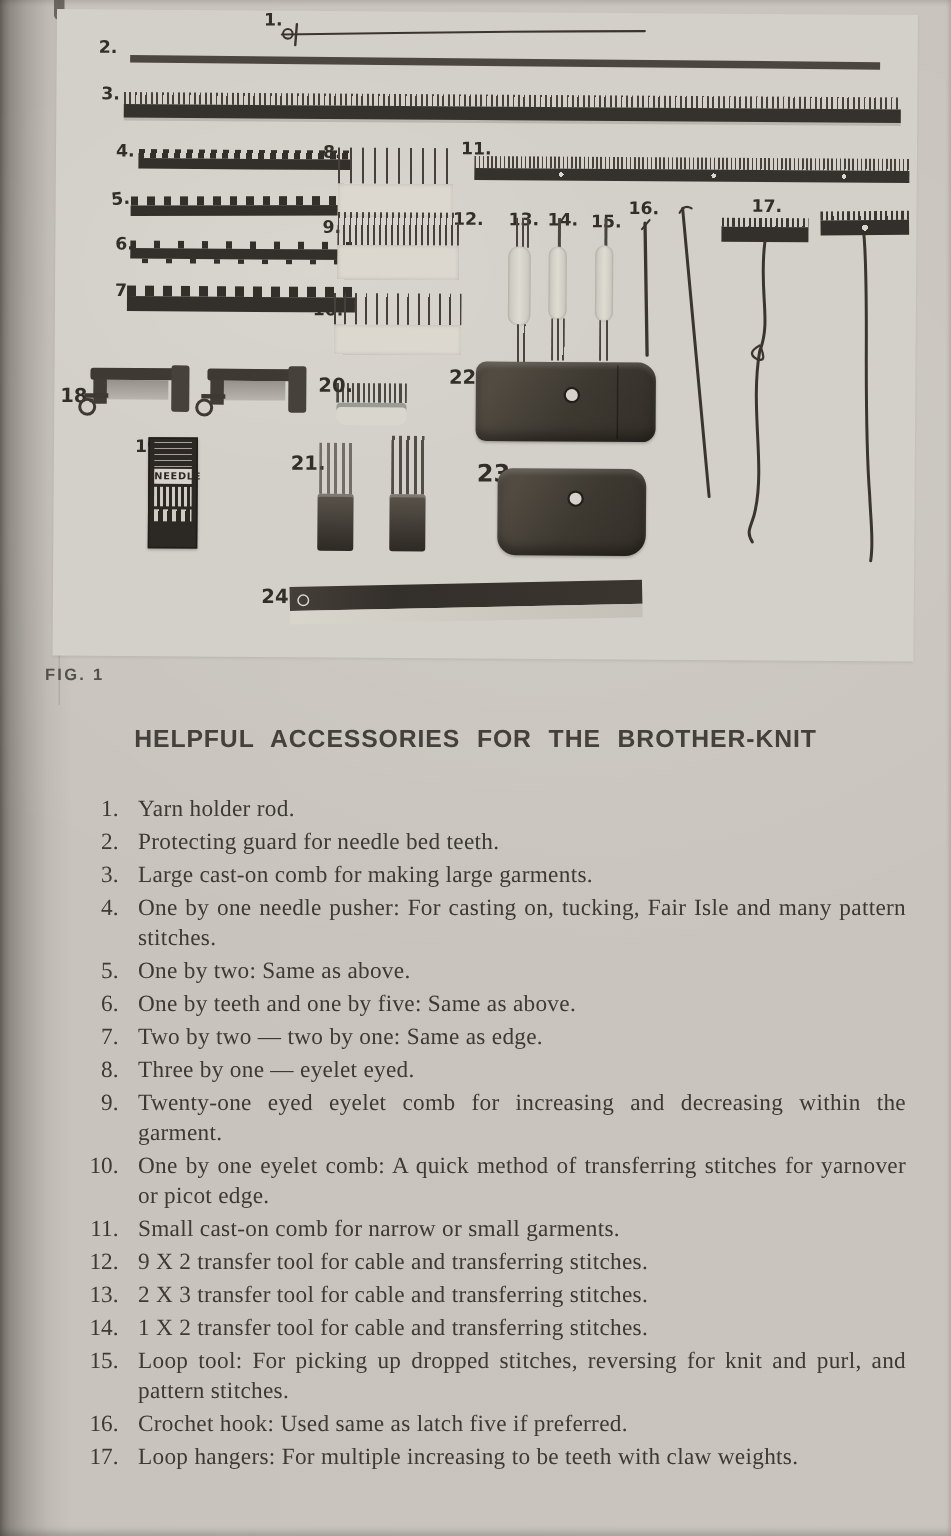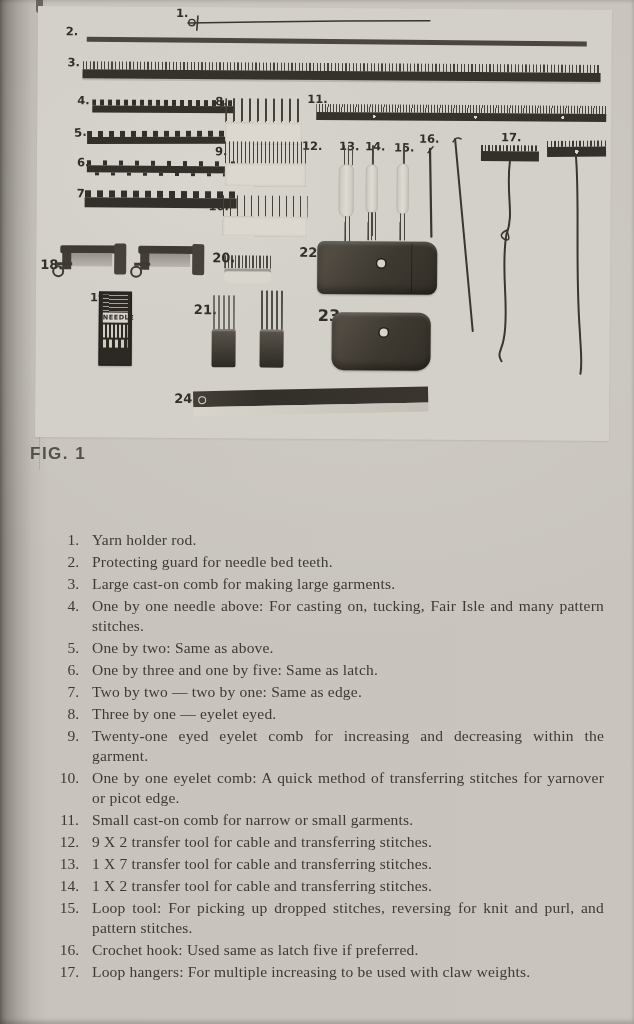--- a/index.html
+++ b/index.html
@@ -62,21 +62,21 @@
   .snap{position:absolute;width:8px;height:8px;border-radius:50%;background:#d6d3ca;box-shadow:0 0 0 1.5px rgba(0,0,0,.45);}
   .seam{position:absolute;top:4%;height:92%;width:1px;background:rgba(0,0,0,.35);}
 
   
   .gauge{transform:rotate(-1.6deg);}
   .gauge .gtop{height:16px;background:linear-gradient(90deg,#443f39,#332f2a 30%,#3a352f);}
   .gauge .gbot{height:9px;background:linear-gradient(90deg,#d8d5cc,#c4c0b8);}
   .gauge .gdot{position:absolute;left:5px;top:5px;width:6px;height:6px;border-radius:50%;border:1.5px solid #d8d5cc;}
 
   
-  .figcap{position:absolute;left:30px;top:444px;font-family:"Liberation Sans",sans-serif;font-weight:bold;font-size:17px;letter-spacing:1.5px;color:#54514c;}
+  .figcap{position:absolute;left:30px;top:444px;font-family:"Liberation Sans",sans-serif;font-weight:bold;font-size:11px;letter-spacing:1.5px;color:#54514c;}
   .title{position:absolute;left:0;top:484px;width:634px;margin:0;text-align:center;
     font-family:"Liberation Sans",sans-serif;font-weight:bold;font-size:16.5px;letter-spacing:.6px;word-spacing:6px;color:#44413c;}
   .list{position:absolute;left:53px;top:530px;width:551px;}
   .li{display:flex;margin-bottom:2px;}
   .li .num{flex:0 0 26px;text-align:right;margin-right:13px;font-size:15.5px;line-height:20px;}
   .li .txt{flex:1;text-align:justify;font-size:15.5px;line-height:20px;letter-spacing:.2px;}
 </style>
 </head>
 <body>
 
@@ -227,44 +227,45 @@
         <path d="M418 130 L437 322" stroke-width="2"></path>
         <path d="M416 133 q3 -6 8 -3" stroke-width="1.4"></path>
         <path d="M473 152 C469 185 478 205 470 225 C464 262 474 300 468 330 C466 342 461 344 466 352" stroke-width="2"></path>
         <path d="M470 221 q-9 5 -2 9 q7 3 3 -7" stroke-width="1.5"></path>
         <path d="M539 147 C543 190 539 260 544 320 C545 340 547 352 545 364" stroke-width="2"></path>
       </g>
     </svg>
   </div>
 
   <div class="figcap">FIG. 1</div>
+  <h1 class="title">HELPFUL ACCESSORIES FOR THE BROTHER-KNIT</h1>
   <div class="list" id="accessory-list">
       <div class="li">
         <span class="num">1.</span>
         <span class="txt">Yarn holder rod.</span>
       </div>
       <div class="li">
         <span class="num">2.</span>
         <span class="txt">Protecting guard for needle bed teeth.</span>
       </div>
       <div class="li">
         <span class="num">3.</span>
         <span class="txt">Large cast-on comb for making large garments.</span>
       </div>
       <div class="li">
         <span class="num">4.</span>
-        <span class="txt">One by one needle above: For casting on, tucking, Fair Isle and many pattern stitches.</span>
+        <span class="txt">One by one needle pusher: For casting on, tucking, Fair Isle and many pattern stitches.</span>
       </div>
       <div class="li">
         <span class="num">5.</span>
         <span class="txt">One by two: Same as above.</span>
       </div>
       <div class="li">
         <span class="num">6.</span>
-        <span class="txt">One by three and one by five: Same as latch.</span>
+        <span class="txt">One by teeth and one by five: Same as above.</span>
       </div>
       <div class="li">
         <span class="num">7.</span>
         <span class="txt">Two by two — two by one: Same as edge.</span>
       </div>
       <div class="li">
         <span class="num">8.</span>
         <span class="txt">Three by one — eyelet eyed.</span>
       </div>
       <div class="li">
@@ -278,32 +279,32 @@
       <div class="li">
         <span class="num">11.</span>
         <span class="txt">Small cast-on comb for narrow or small garments.</span>
       </div>
       <div class="li">
         <span class="num">12.</span>
         <span class="txt">9 X 2 transfer tool for cable and transferring stitches.</span>
       </div>
       <div class="li">
         <span class="num">13.</span>
-        <span class="txt">1 X 7 transfer tool for cable and transferring stitches.</span>
+        <span class="txt">2 X 3 transfer tool for cable and transferring stitches.</span>
       </div>
       <div class="li">
         <span class="num">14.</span>
         <span class="txt">1 X 2 transfer tool for cable and transferring stitches.</span>
       </div>
       <div class="li">
         <span class="num">15.</span>
         <span class="txt">Loop tool: For picking up dropped stitches, reversing for knit and purl, and pattern stitches.</span>
       </div>
       <div class="li">
         <span class="num">16.</span>
         <span class="txt">Crochet hook: Used same as latch five if preferred.</span>
       </div>
       <div class="li">
         <span class="num">17.</span>
-        <span class="txt">Loop hangers: For multiple increasing to be used with claw weights.</span>
+        <span class="txt">Loop hangers: For multiple increasing to be teeth with claw weights.</span>
       </div>
     </div>
 </div>
 
 </body></html>

